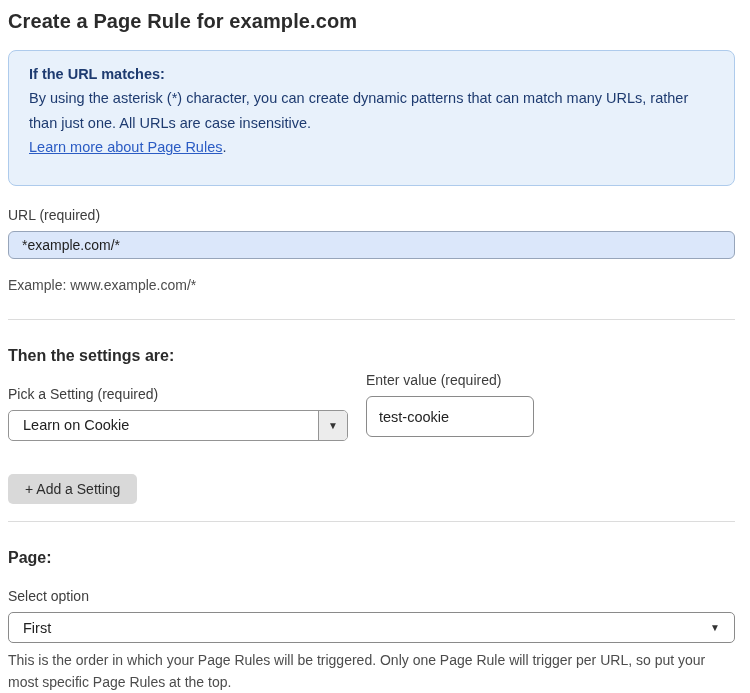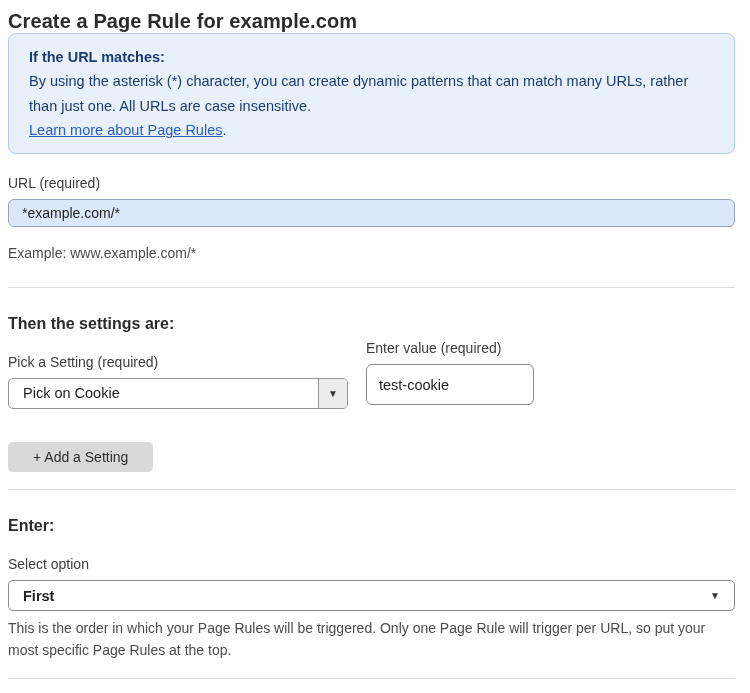--- a/index.html
+++ b/index.html
@@ -12,24 +12,25 @@
   }
   .page { padding: 8px 15px 0 8px; }
 
   .page-title {
     font-size: 20px; font-weight: bold; color: #2b2b2b;
     letter-spacing: 0.1px; margin-top: 2px;
   }
 
   
   .info-box {
+    margin-top: 17px;
     background: #e8f1fb;
     border: 1px solid #aecbec;
     border-radius: 8px;
-    padding: 11px 20px 11px 20px;
+    padding: 11px 20px 26px 20px;
     font-size: 14.5px;
     line-height: 1.68;
     color: #1e3b70;
   }
   .info-heading { font-weight: bold; }
   .info-link { color: #2b5cc4; text-decoration: underline; cursor: pointer; }
   .info-suffix { color: #1e3b70; }
 
   .field-label {
     display: block;
@@ -95,35 +96,34 @@
     border-radius: 6px;
     padding: 0 12px;
     font-family: inherit; font-size: 14.5px; color: #222;
     outline: none;
   }
 
   .gray-btn {
     height: 30px;
     background: #d9d9d9;
     border: none; border-radius: 5px;
-    padding: 0 25px;
+    padding: 0 17px;
     font-family: inherit; font-size: 14px; color: #2d2d2d;
     cursor: pointer;
   }
   .add-setting-btn { margin-top: 33px; }
 
   .select-full {
     display: flex; align-items: center;
     height: 31px; width: 100%;
     background: #ffffff;
     border: 1px solid #8a8a8a;
     border-radius: 5px;
     padding: 0 14px;
     cursor: pointer;
-    font-weight: bold;
   }
   .select-value { flex: 1; font-size: 14.5px; color: #222; }
   .select-arrow { font-size: 10px; color: #333; }
 
   .order-helper { margin-top: 7px; max-width: 722px; }
 </style>
 </head>
 <body>
 
 <div class="page">
@@ -141,35 +141,35 @@
   <div class="helper-text">Example: www.example.com/*</div>
 
   <hr class="divider">
 
   <h2 class="section-heading">Then the settings are:</h2>
 
   <div class="settings-row">
     <div class="setting-col">
       <label class="field-label">Pick a Setting (required)</label>
       <div class="dropdown">
-        <span class="dropdown-value">Pick on Cookie</span>
+        <span class="dropdown-value">Learn on Cookie</span>
         <span class="dropdown-arrow-box">▼</span>
       </div>
     </div>
     <div class="value-col">
       <label class="field-label" style="margin-top:0;">Enter value (required)</label>
       <input type="text" class="value-input" value="test-cookie" style="">
     </div>
   </div>
 
   <button class="gray-btn add-setting-btn">+ Add a Setting</button>
 
   <hr class="divider" style="margin-top:17px;">
 
-  <h2 class="section-heading">Enter:</h2>
+  <h2 class="section-heading">Page:</h2>
 
   <label class="field-label">Select option</label>
   <div class="select-full">
     <span class="select-value">First</span>
     <span class="select-arrow">▼</span>
   </div>
   <div class="helper-text order-helper">This is the order in which your Page Rules will be triggered. Only one Page Rule will trigger per URL, so put your most specific Page Rules at the top.</div>
 
   <hr class="divider" style="margin-top:16px;">
 

